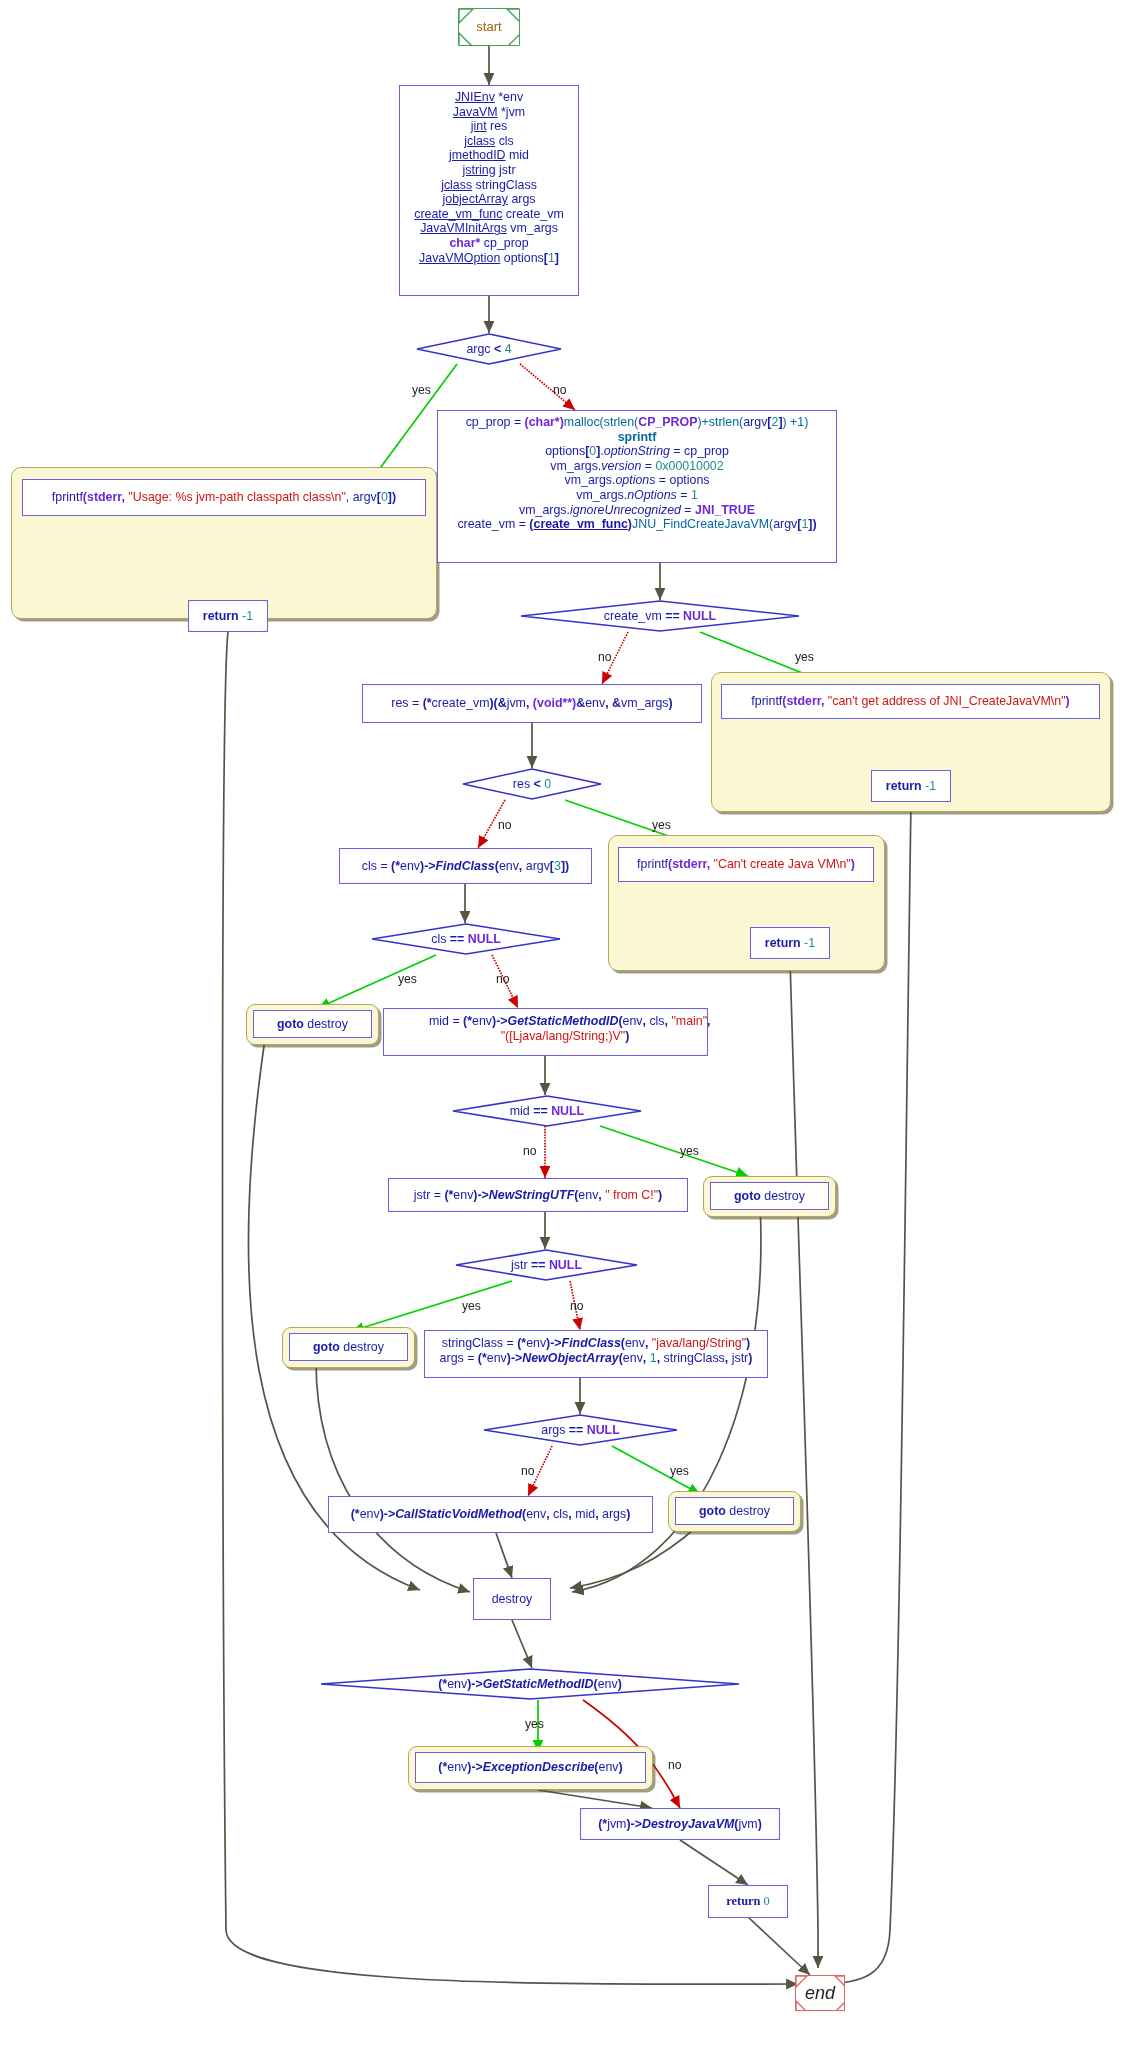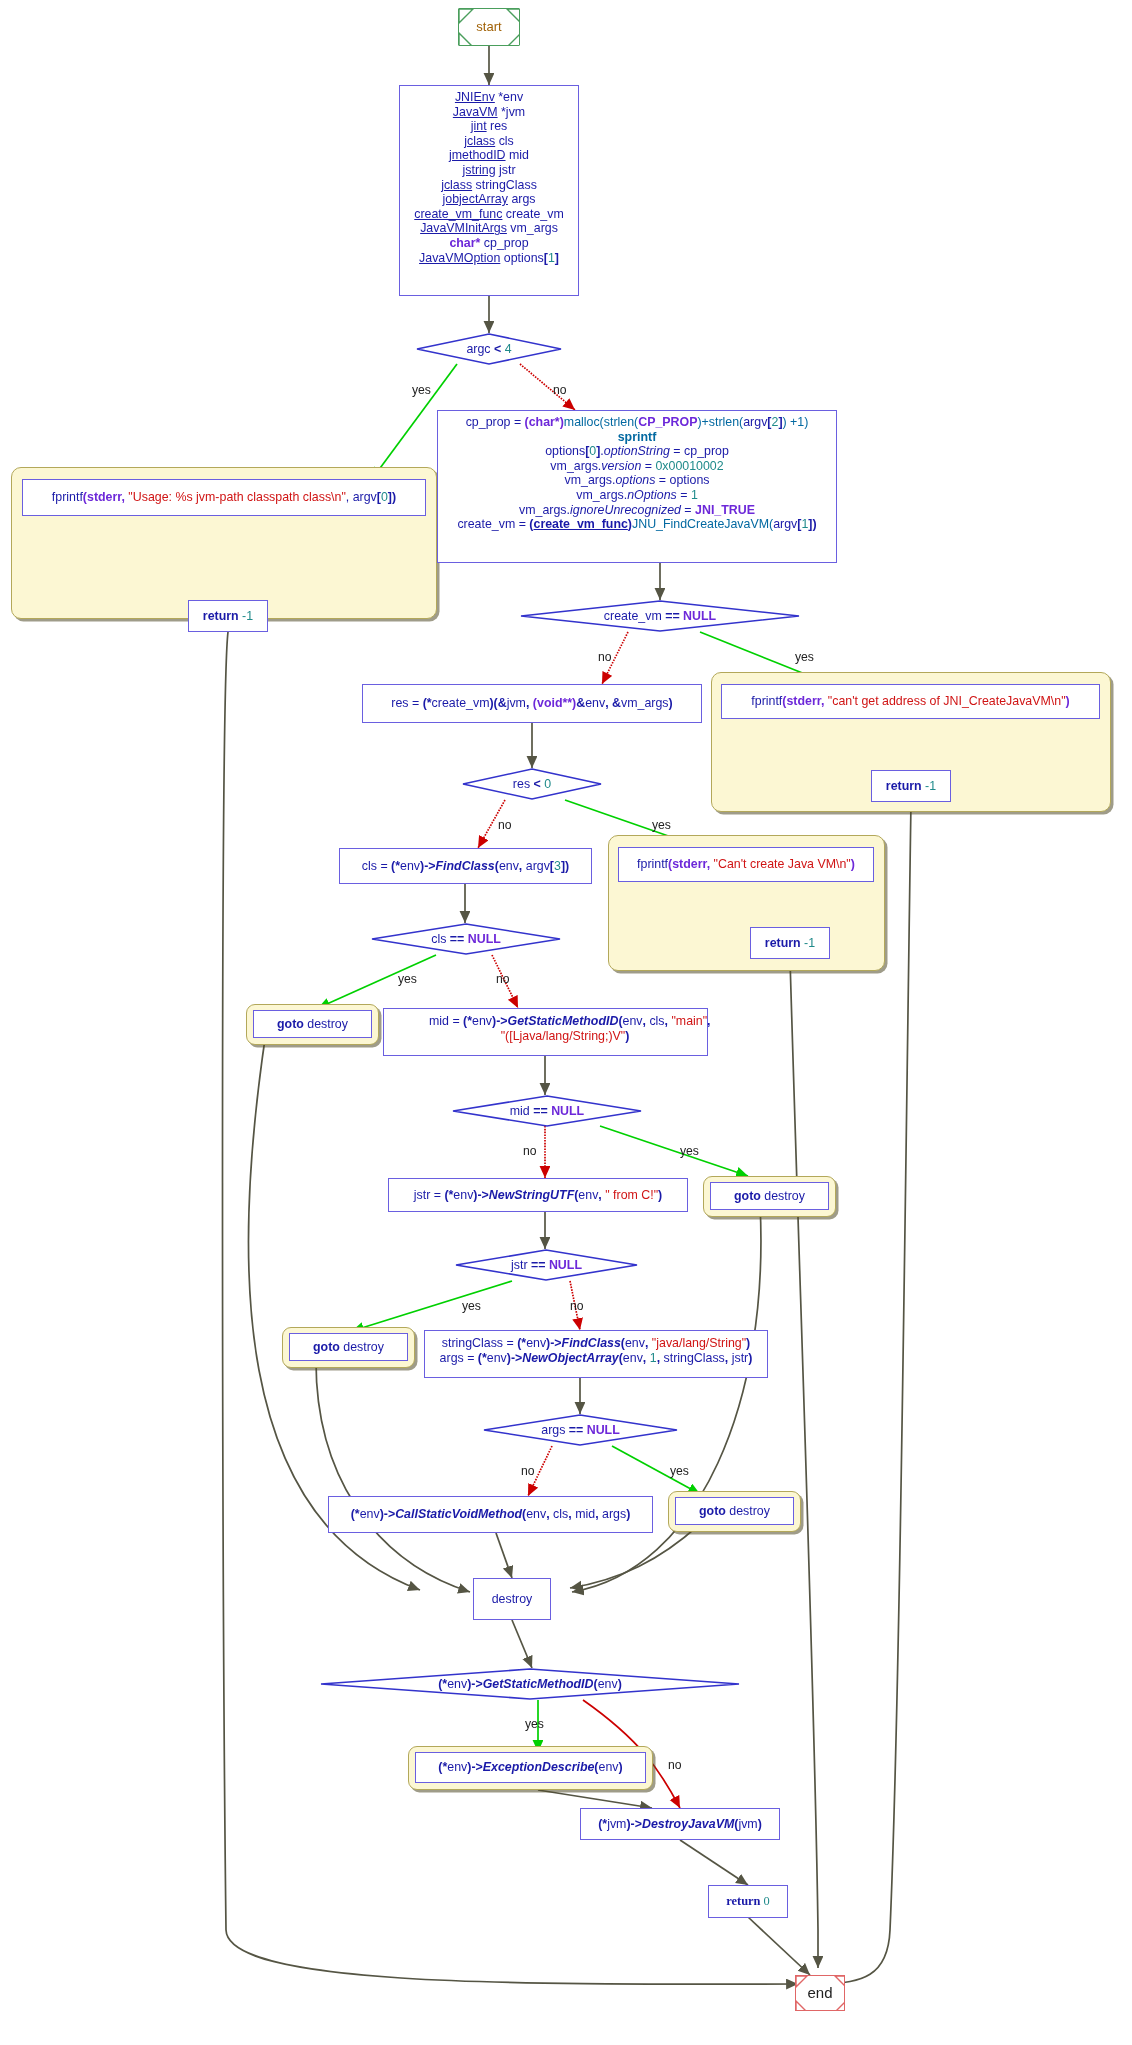--- a/index.html
+++ b/index.html
@@ -33,21 +33,21 @@
 
   
   .start {
     border: 1.6px solid #4a9e5c;
     color:#a16207;
     font-size: 13px;
     border-radius: 1px;
   }
   .endnode {
     border: 1.6px solid #e06666;
-    color:#222; font-size:15px;
+    color:#222; font-size:18px;font-style:italic;
   }
 
   
   .diamond {
     position:absolute;
     display:flex; align-items:center; justify-content:center;
   }
   .diamond .dlabel {
     position:relative; z-index:3;
     font-size:12.4px; color:#1a1aa8;

